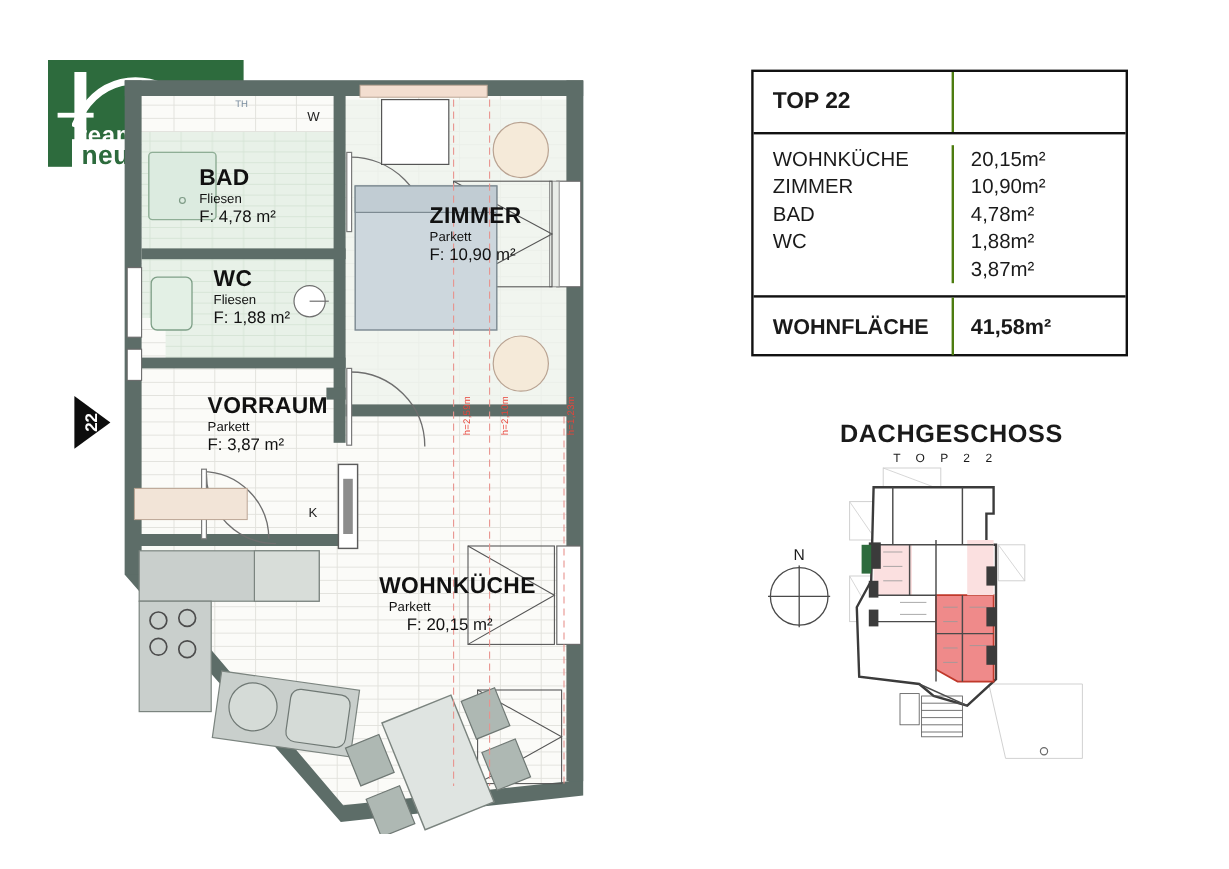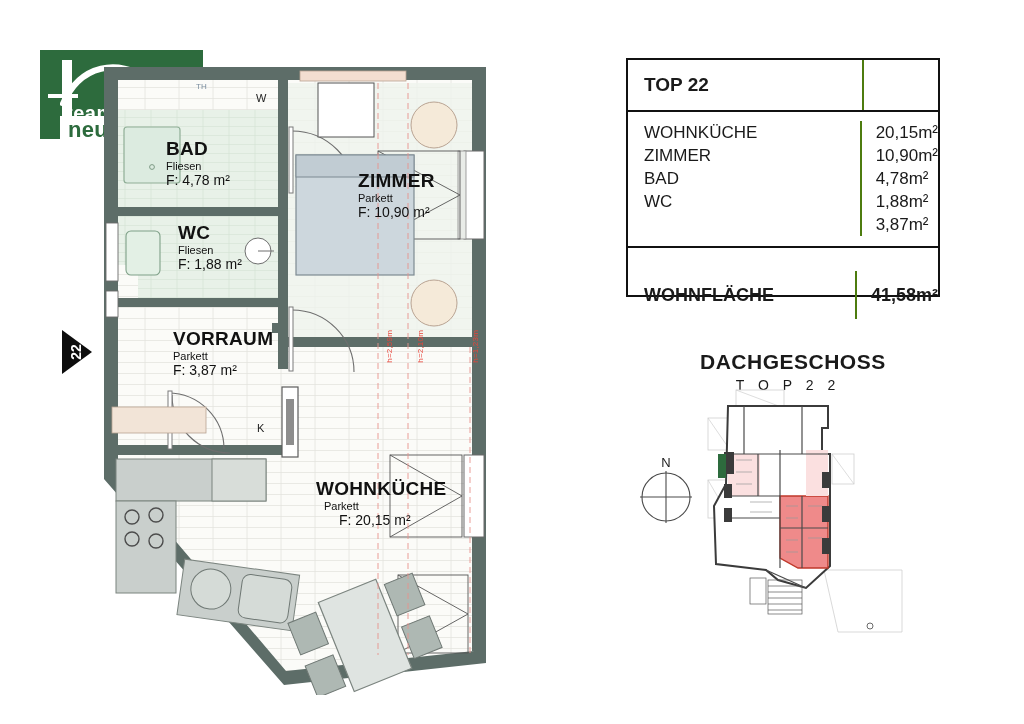--- a/index.html
+++ b/index.html
@@ -30,36 +30,36 @@
                  transform:rotate(-90deg);display:block;text-align:center;}
 
   .dimtxt{position:absolute;color:#e8443a;font-size:8px;writing-mode:vertical-rl;transform:rotate(180deg);
           letter-spacing:.2px;white-space:nowrap;}
 
   .boxlbl{position:absolute;font-size:11px;color:#222;}
 
   
   #tbl{position:absolute;left:626px;top:58px;width:310px;height:235px;border:2px solid #111;}
   #tbl .row{display:flex;}
-  #tbl .c1{width:234px;box-sizing:border-box;padding:8px 0 8px 16px;}
+  #tbl .c1{width:165px;box-sizing:border-box;padding:8px 0 8px 16px;}
   #tbl .c2{flex:1;box-sizing:border-box;padding:8px 0 8px 14px;border-left:2px solid #4d7c0f;}
   #tbl .hdr{height:50px;border-bottom:2px solid #111;}
   #tbl .hdr .c1{font-size:19px;font-weight:700;display:flex;align-items:center;padding-top:0;padding-bottom:0;}
   #tbl .hdr .c2{display:flex;align-items:center;}
   #tbl .body{border-bottom:2px solid #111;padding:9px 0 10px 0;}
   #tbl .body .c1,#tbl .body .c2{padding-top:0;padding-bottom:0;}
   #tbl .body ul{list-style:none;margin:0;padding:0;}
   #tbl .body li{font-size:17px;line-height:23px;}
-  #tbl .foot{height:48px;margin-top:23px;}
+  #tbl .foot{height:48px;}
   #tbl .foot .c1,#tbl .foot .c2{display:flex;align-items:center;font-size:18px;font-weight:700;padding-top:0;padding-bottom:0;}
 
   
   #dg{position:absolute;left:700px;top:350px;text-align:center;width:176px;}
   #dg .t1{font-size:21px;font-weight:700;letter-spacing:.5px;}
-  #dg .t2{font-size:14px;letter-spacing:5px;margin-top:3px;}
+  #dg .t2{font-size:10px;letter-spacing:5px;margin-top:3px;}
 
   #compass{position:absolute;left:640px;top:455px;width:52px;height:68px;}
   #compass .n{position:absolute;left:0;top:0;width:52px;text-align:center;font-size:13px;}
   #keyplan{position:absolute;left:706px;top:388px;width:200px;height:256px;}
 </style>
 </head>
 <body>
 
 <div id="logo">
   <svg class="curve" viewBox="0 0 150 62">

